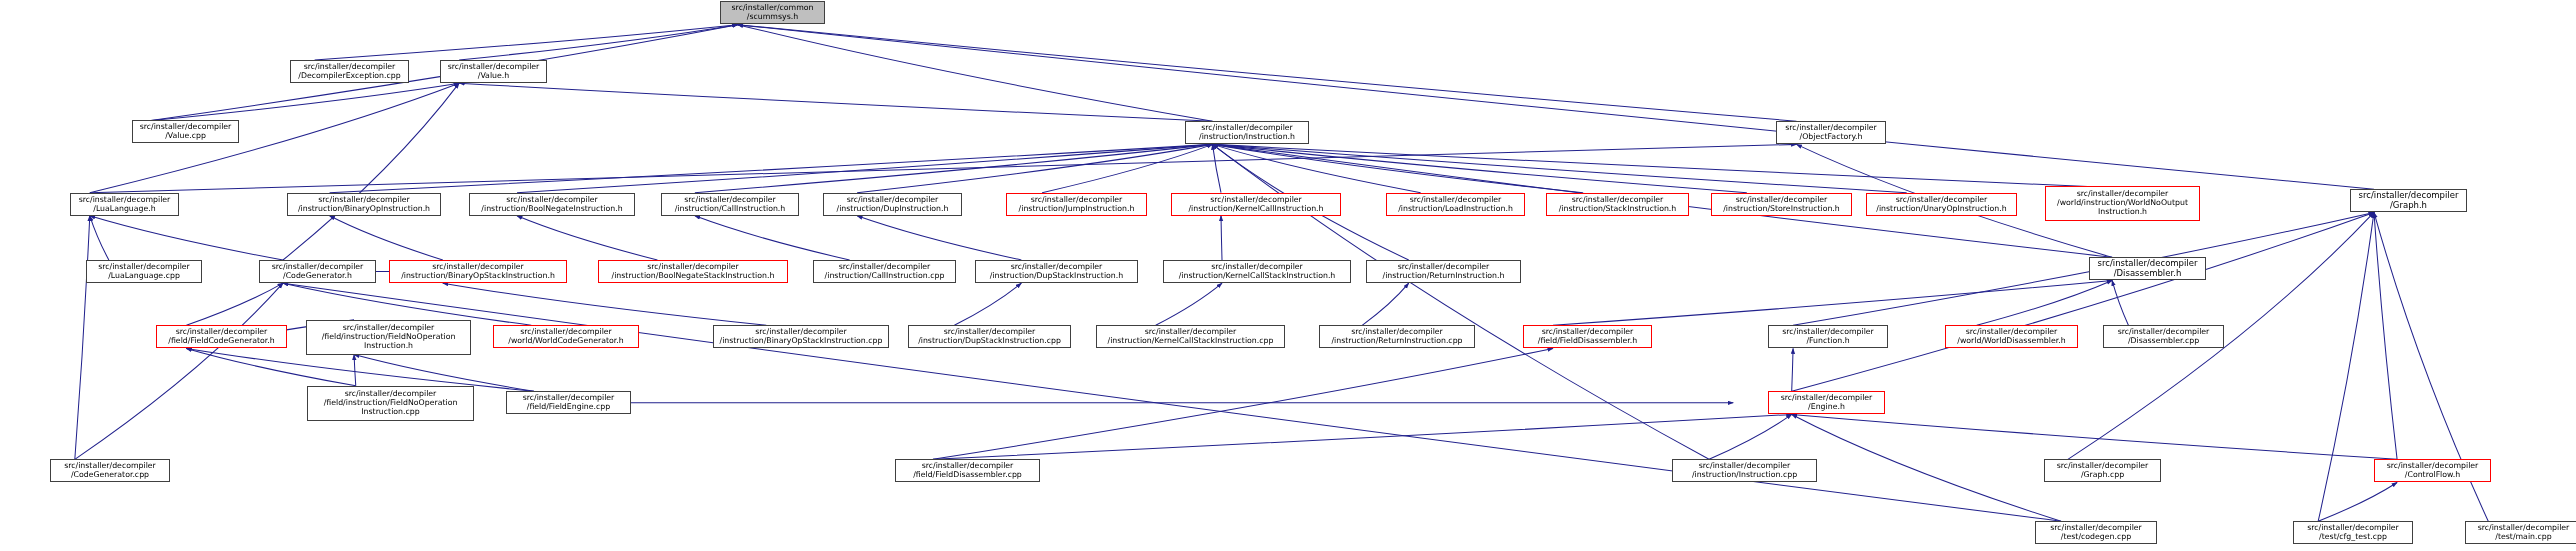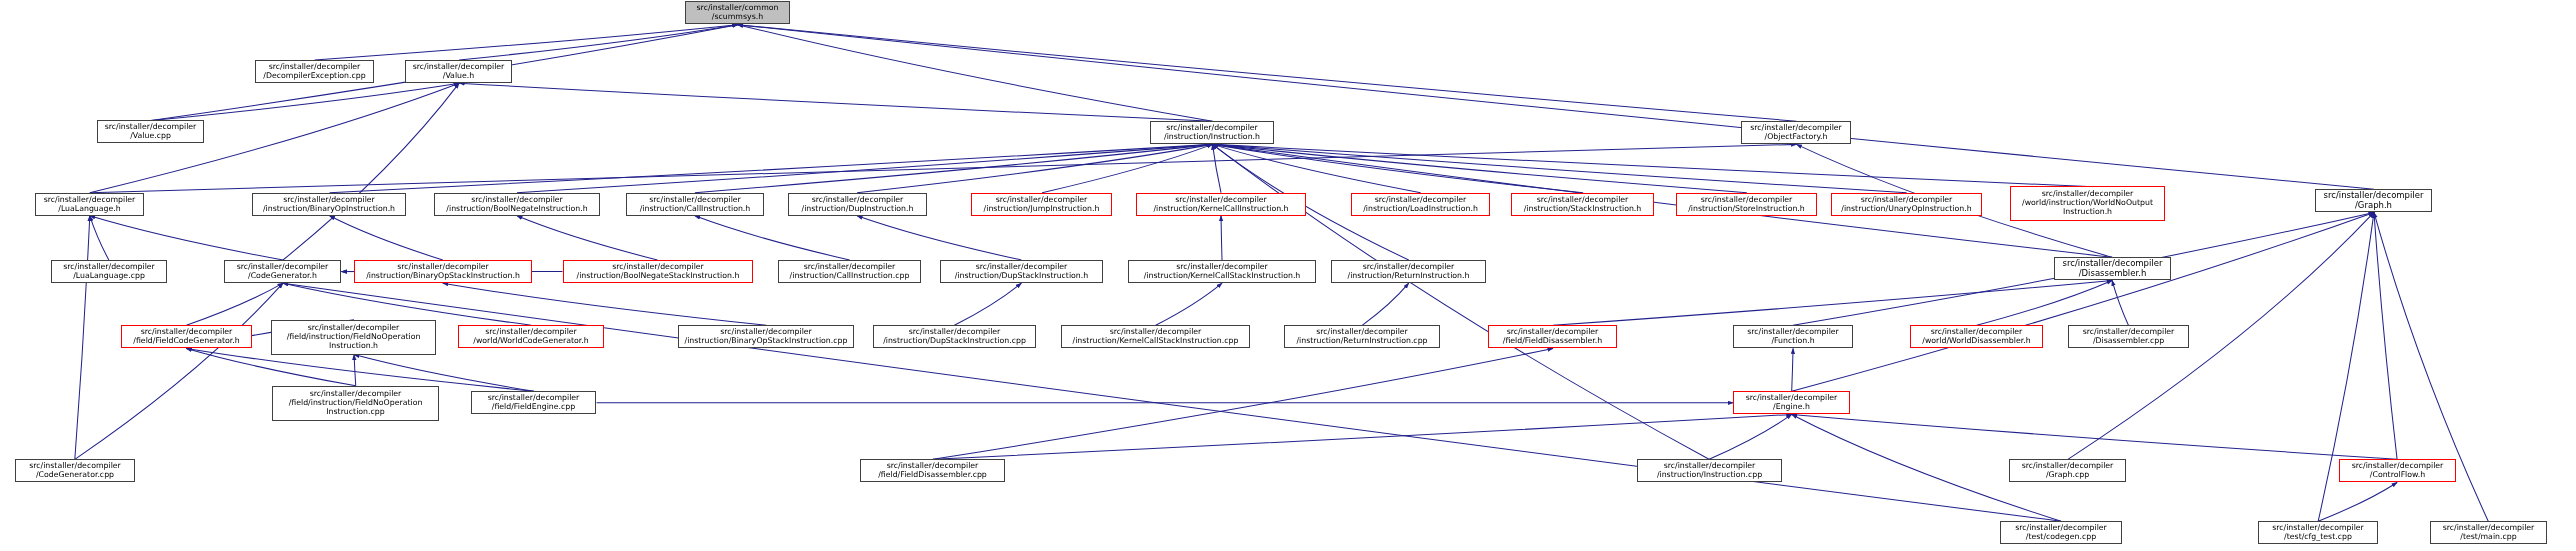--- a/index.html
+++ b/index.html
@@ -19,20 +19,21 @@
     border:0.7px solid #404040;
     display:flex;
     align-items:center;
     justify-content:center;
     text-align:center;
     line-height:1.12;
     color:#000000;
     white-space:pre-line;
     padding:6px 2px;
     z-index:5;
+    margin-left:35px;
   }
   .node.root{background:#bfbfbf;border-color:#404040;}
   .node.hot{border:1.4px solid #ff0000;}
 </style>
 </head>
 <body>
 
 <div id="canvas">
   <svg id="edges" xmlns="http://www.w3.org/2000/svg" viewBox="0 0 3787 811">
     <defs>

